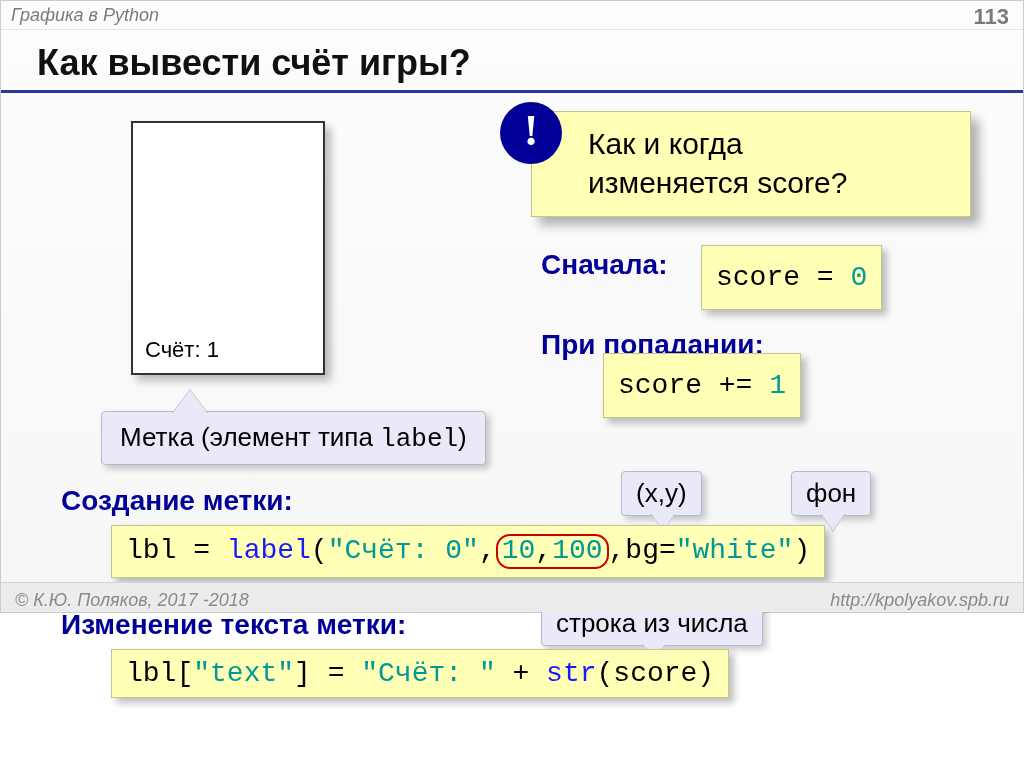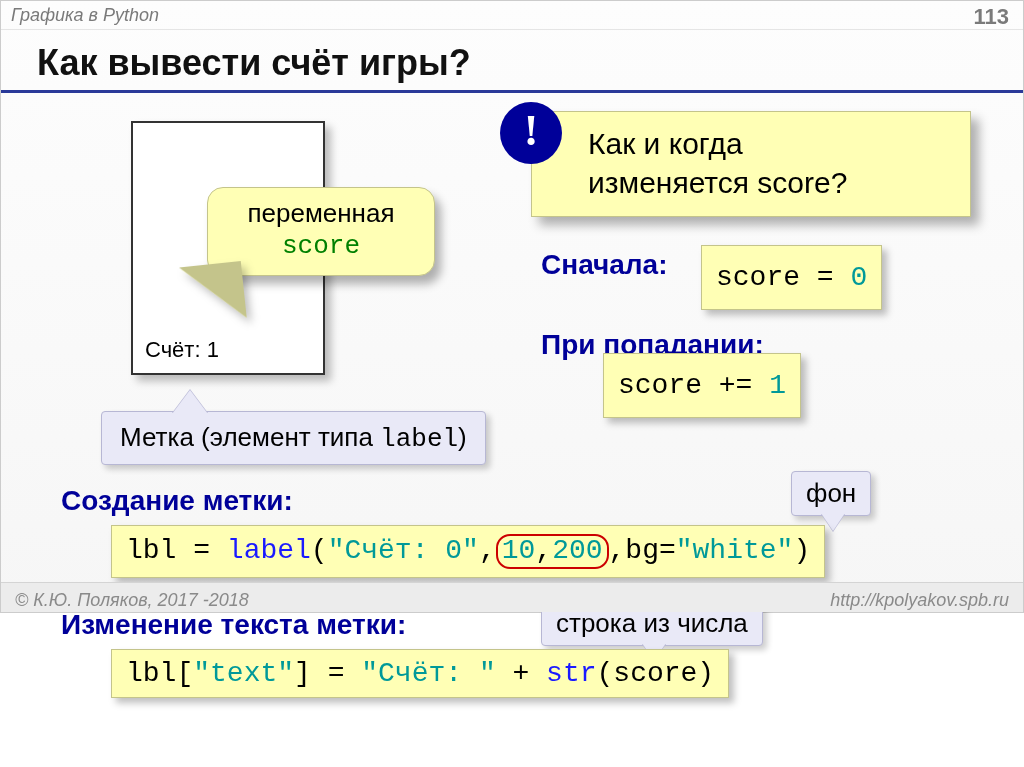--- a/index.html
+++ b/index.html
@@ -251,52 +251,50 @@
     <span>Графика в Python</span>
     <span class="page-num">113</span>
   </div>
 
   <div class="title">Как вывести счёт игры?</div>
 
   <div class="canvas-box">
     <div class="scoretxt">Счёт: 1</div>
   </div>
 
-  <div class="bubble-var">
-    <span>переменная</span><br>
-    <span class="code green">score</span>
-    <div class="tail"></div>
-  </div>
 
   <div class="labcap">
     <div class="tail"></div>
     <span>Метка (элемент типа </span><span class="code">label</span><span>)</span>
   </div>
 
   <div class="callout">
     <div class="bang">!</div>
     <span>Как и когда</span><br>
     <span>изменяется score?</span>
   </div>
 
   <div class="lbl-start">Сначала:</div>
   <div class="codebox start"><span>score = </span><span class="teal">0</span></div>
 
   <div class="lbl-hit">При попадании:</div>
   <div class="codebox hit"><span>score += </span><span class="teal">1</span></div>
 
+  <div class="mini xy">
+    <span>(x,y)</span><div class="tail"></div>
+  </div>
   <div class="mini str">
     <span>строка из числа</span><div class="tail"></div>
   </div>
   <div class="mini bg">
     <span>фон</span><div class="tail"></div>
   </div>
 
   <div class="section-lbl create">Создание метки:</div>
-  <div class="codeline create"><span>lbl = </span><span class="blue">label</span><span>(</span><span class="teal">"Счёт: 0"</span><span>,</span><span class="red-oval"><span class="teal">10</span><span>,</span><span class="teal">200</span></span><span>,bg=</span><span class="teal">"white"</span><span>)</span></div>
+  <div class="codeline create"><span>lbl = </span><span class="blue">label</span><span>(</span><span class="teal">"Счёт: 0"</span><span>,</span><span class="red-oval"><span class="teal">10</span><span>,</span><span class="teal">100</span></span><span>,bg=</span><span class="teal">"white"</span><span>)</span></div>
 
   <div class="section-lbl change">Изменение текста метки:</div>
   <div class="codeline change"><span>lbl[</span><span class="teal">"text"</span><span>] = </span><span class="teal">"Счёт: "</span><span> + </span><span class="blue">str</span><span>(score)</span></div>
 
   <div class="footer">
     <span>© К.Ю. Поляков, 2017 -2018</span>
     <span class="right">http://kpolyakov.spb.ru</span>
   </div>
 
 </div>

